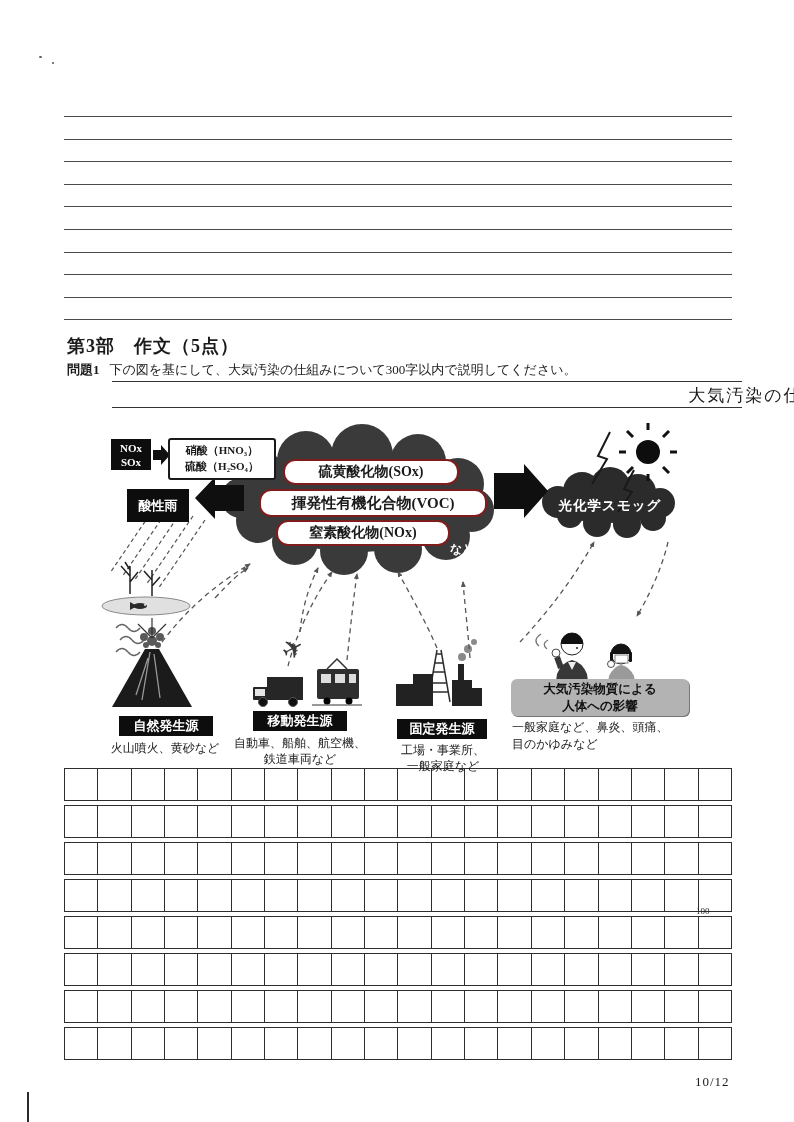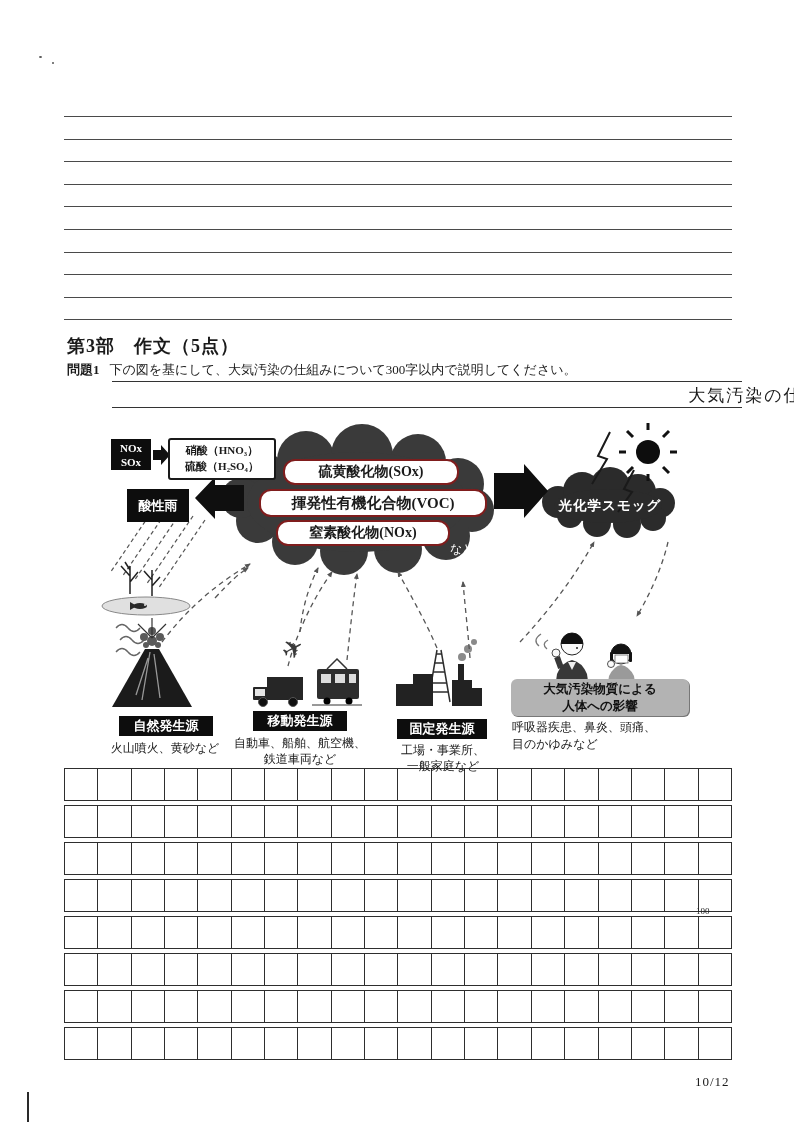--- a/index.html
+++ b/index.html
@@ -23,21 +23,21 @@
   .sans { font-family:Liberation Serif, serif;align-items:center; }
   .acidbox {
     border:2px solid #1a1a1a; border-radius:3px; background:#fff;
     font-size:11px; font-weight:bold; text-align:center; line-height:16px; padding-top:2px;
   }
   .pillbox {
     background:#fff; border:2px solid #7f1d1d; border-radius:12px;
     font-weight:bold; text-align:center; display:flex; align-items:center; justify-content:center;
     z-index:3;
   }
-  .etc { color:#fff; font-size:12px; font-weight:normal; z-index:3; }
+  .etc { color:#fff; font-size:12px; font-weight:bold; z-index:3; }
   .smog-title { color:#fff; font-weight:bold; font-size:13.5px; letter-spacing:1px; text-align:center; z-index:3; }
   .factorbox {
     background:#fff; border:1.5px solid #111; font-weight:bold; font-size:12px;
     text-align:center; display:flex; align-items:center; justify-content:center; z-index:3;
   }
   .srclabel {
     background:#0d0d0d; color:#fff; font-weight:bold; font-size:13px;
     text-align:center; display:flex; align-items:center; justify-content:center; z-index:3;
   }
   .srcdesc { font-size:12px; line-height:16px; text-align:center; z-index:3; }
@@ -288,21 +288,21 @@
   <div class="abs srcdesc" style="left:383px; top:742px; width:120px;">
     <div>工場・事業所、</div>
     <div>一般家庭など</div>
   </div>
 
   <div class="abs healthbox" style="left:511px; top:679px; width:178px; height:37px;">
     <div>大気汚染物質による</div>
     <div>人体への影響</div>
   </div>
   <div class="abs healthdesc" style="left:512px; top:719px; width:185px;">
-    <div>呼吸器疾患、鼻炎、頭痛、</div>
+    <div>一般家庭など、鼻炎、頭痛、</div>
     <div>目のかゆみなど</div>
   </div>
 
   <div class="abs plane" style="left:282px; top:634px;">✈</div>
 
   <div class="manuscript-grid">
       <div class="g-row">
         <div class="g-cell"></div>
         <div class="g-cell"></div>
         <div class="g-cell"></div>

